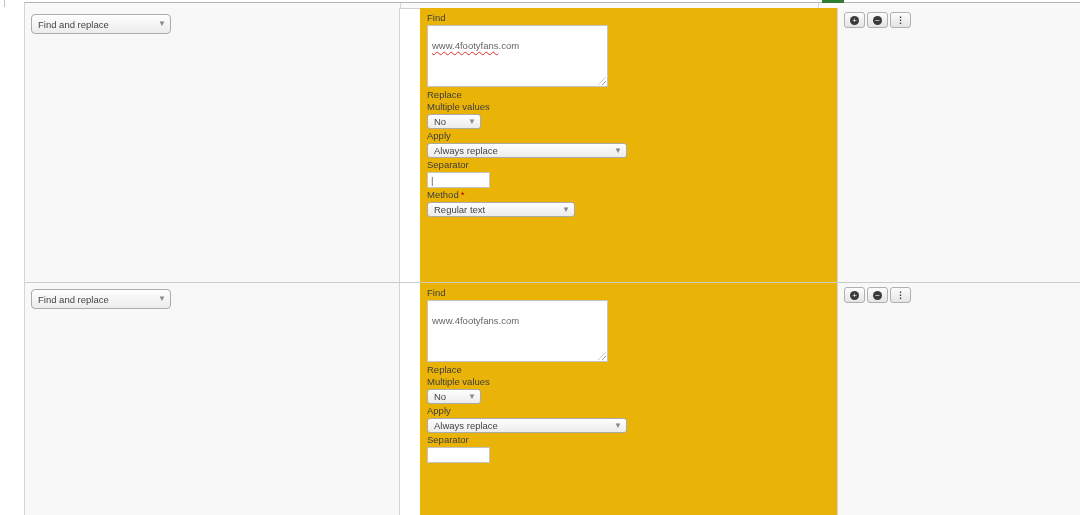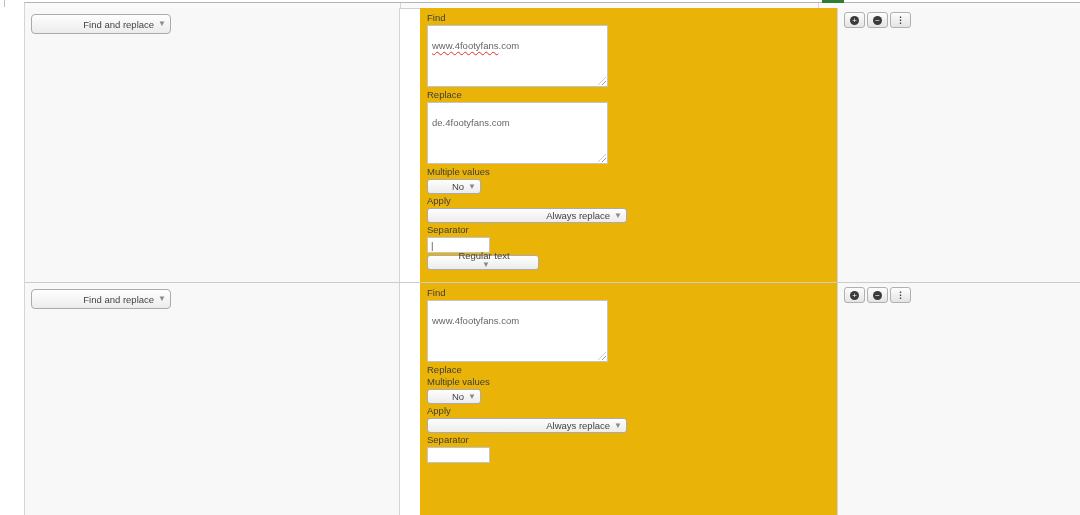--- a/index.html
+++ b/index.html
@@ -18,29 +18,29 @@
 
   .table { position:absolute; left:24px; top:8px; width:1055px;
            border-left:1px solid #d5d5d5; }
   .row { display:flex; border-bottom:1px solid #cccccc; height:275px; box-sizing:border-box; }
   .row.last { height:510px; border-bottom:none; }
   .cell-left  { width:375px; background:#f8f8f8; border-right:1px solid #d5d5d5; box-sizing:border-box; }
   .cell-mid   { width:418px; background:#eab308; border-right:1px solid #d5d5d5;
                 box-sizing:border-box; padding:5px 0 0 7px;margin-left:20px; }
   .cell-right { flex:1; background:#f8f8f8; }
 
-  .select { display:flex; align-items:center; justify-content:flex-end;
+  .select { display:flex; align-items:center; justify-content:space-between;
             box-sizing:border-box; height:15px; border:1px solid #ababab; border-radius:3px;
             background:linear-gradient(#fefefe,#ececec); padding:0 4px 0 6px;
             color:#444; cursor:default; }
   .select .caret { color:#8a8a8a; font-size:8px; line-height:1; margin-left:4px; }
   .plugin-select { width:140px; height:20px; margin:6px 0 0 6px; border-radius:4px; }
   .sel-multiple { width:54px;  margin-bottom:2px; }
   .sel-apply    { width:200px; margin-bottom:2px; }
-  .sel-method   { width:112px; margin-bottom:2px;flex-direction:column; }
+  .sel-method   { width:148px; margin-bottom:2px; }
 
   .f-label { font-size:9.5px; color:#3d3d3d; height:10px; line-height:10px; margin-bottom:2px; }
   .req { color:#c00000; margin-left:2px; }
 
   .tarea { position:relative; box-sizing:border-box; width:181px; height:62px;
            border:1px solid #c4c4c4; background:#ffffff; padding:14px 4px;
            color:#666; overflow:hidden; margin-bottom:3px; line-height:11px; }
   .tarea::after { content:""; position:absolute; right:1px; bottom:1px; width:8px; height:8px;
            background:repeating-linear-gradient(135deg, transparent 0 2px, #999 2px 3px);
            clip-path:polygon(100% 0, 100% 100%, 0 100%); }
@@ -80,39 +80,39 @@
       </div>
     </div>
 
     <div class="cell-mid">
       <div class="f-label">Find</div>
       <div class="tarea">
         <span class="misspelled">www.4footyfans</span><span>.com</span>
       </div>
 
       <div class="f-label">Replace</div>
-      <div class="tarea">
-        <span>de.4footyfans.com</span>
-      </div>
 
       <div class="f-label">Multiple values</div>
       <div class="select sel-multiple">
         <span>No</span>
         <span class="caret">▼</span>
       </div>
 
       <div class="f-label">Apply</div>
       <div class="select sel-apply">
         <span>Always replace</span>
         <span class="caret">▼</span>
       </div>
 
       <div class="f-label">Separator</div>
       <input class="tinput" type="text" value="|" style="">
 
+      <div class="f-label">
+        <span>Method</span><span class="req">*</span>
+      </div>
       <div class="select sel-method">
         <span>Regular text</span>
         <span class="caret">▼</span>
       </div>
     </div>
 
     <div class="cell-right">
       <div class="btn-group">
         <button class="btn">
           <span class="icon-circle">+</span>

